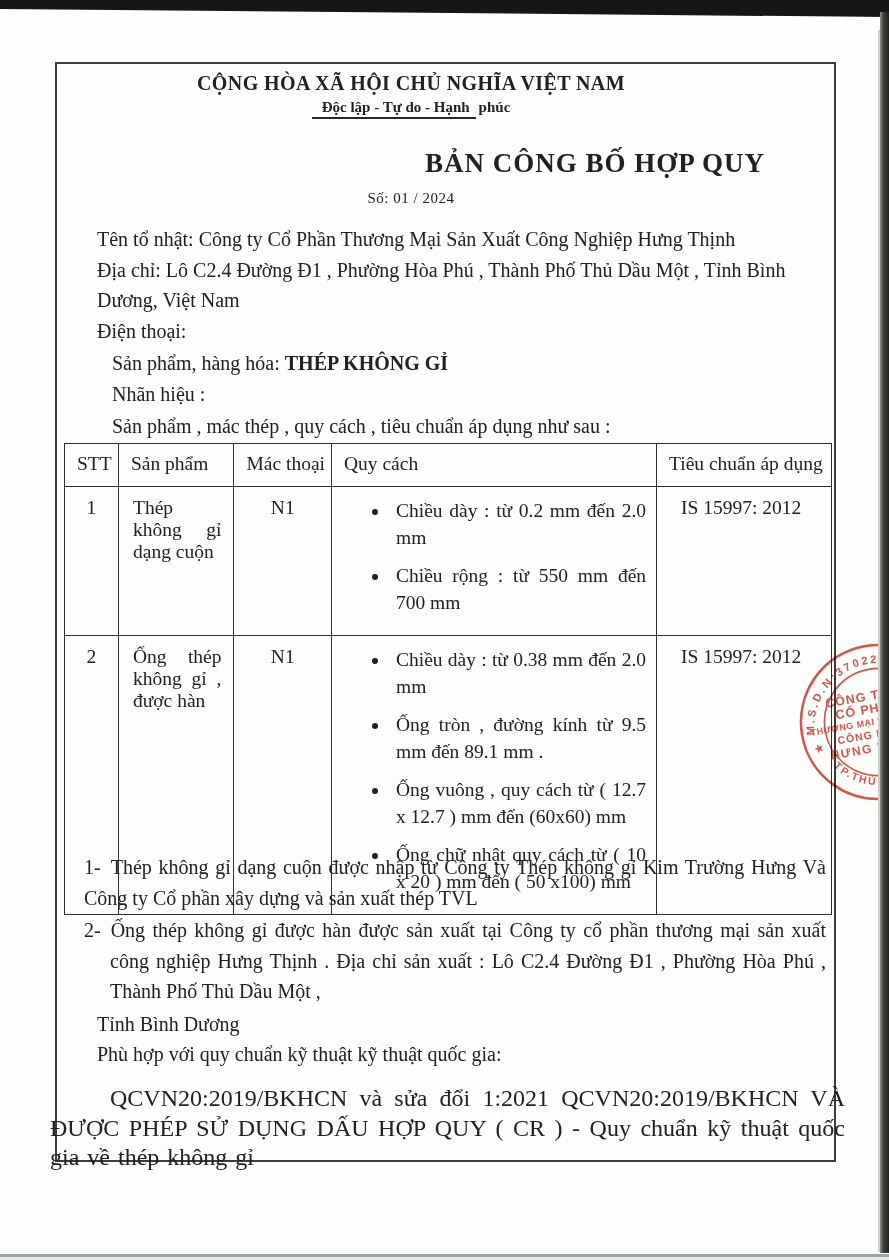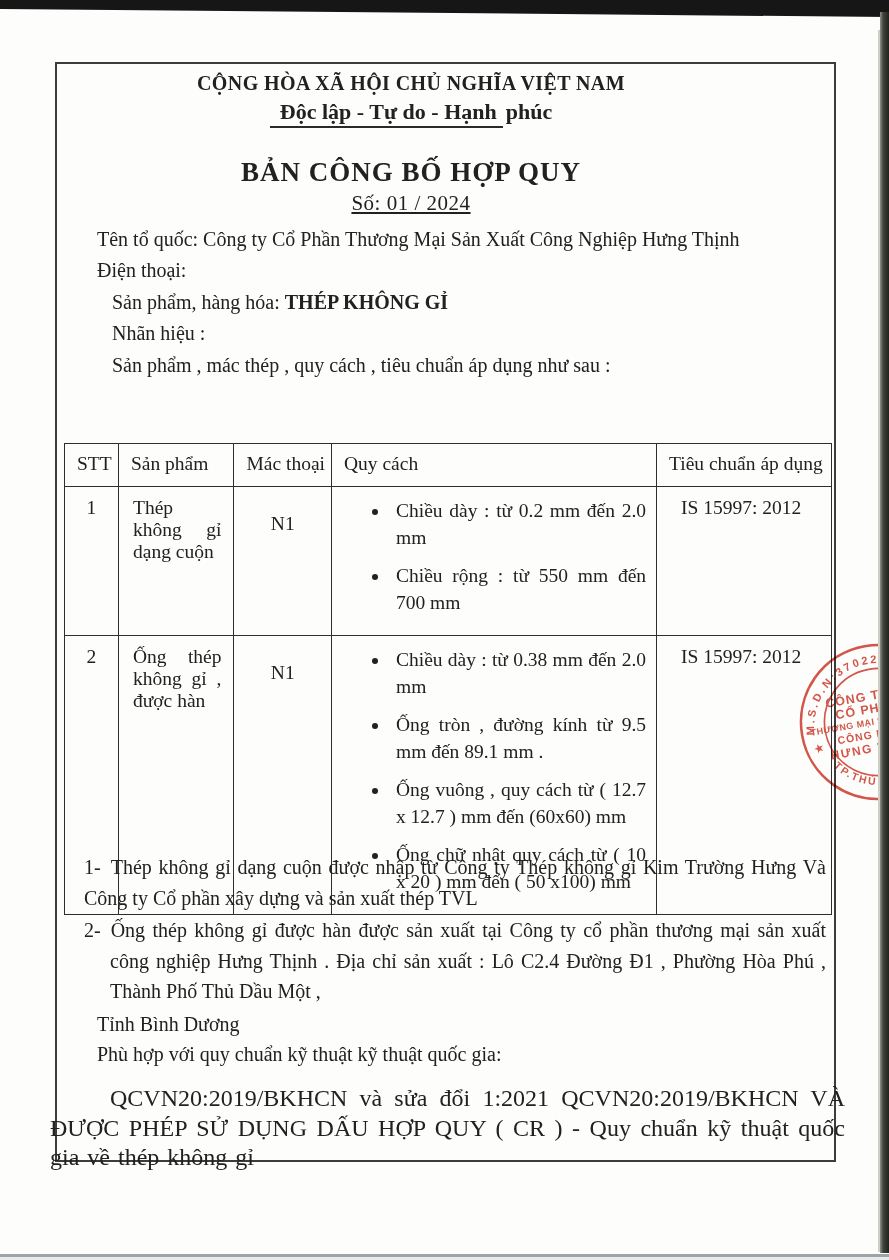--- a/index.html
+++ b/index.html
@@ -28,42 +28,42 @@
     position:absolute;left:0;bottom:0;width:889px;height:3px;background:#e9eaea;z-index:30;
   }
   
   .frame{
     position:absolute;left:55px;top:62px;width:777px;height:1096px;
     border:2px solid #3c3c3c;z-index:1;
   }
   
   .header-block{position:absolute;left:57px;top:72px;width:708px;text-align:center;z-index:2;}
   .national-title{font-size:20px;font-weight:bold;letter-spacing:.4px;}
-  .motto{font-size:22px;font-weight:bold;margin-top:4px;}
+  .motto{font-size:15px;font-weight:bold;margin-top:4px;}
   .motto .u{border-bottom:2px solid #2a2a2a;padding:0 6px 2px 10px;}
   .motto .tail{margin-left:3px;}
-  .doc-title{font-size:27px;font-weight:bold;letter-spacing:1px;margin-top:32px;}
-  .doc-number{font-size:21px;margin-top:3px;letter-spacing:.5px;text-decoration:underline;}
+  .doc-title{font-size:27px;font-weight:bold;letter-spacing:1px;margin-top:32px;text-align:right;}
+  .doc-number{font-size:15px;margin-top:11px;letter-spacing:.5px;}
   
   .info-block{position:absolute;left:97px;top:224px;width:700px;font-size:20px;line-height:30.5px;z-index:2;}
   .info-line{white-space:normal;}
   .indent{margin-left:15px;}
   .gap-top{margin-top:2px;}
   .bold{font-weight:bold;}
   
   table.spec{
     position:absolute;left:64px;top:443px;width:768px;border-collapse:collapse;z-index:2;
     font-size:19.5px;
   }
   table.spec th,table.spec td{border:1.8px solid #2e2e2e;vertical-align:top;}
   table.spec th{font-weight:normal;text-align:left;padding:9px 6px 9px 12px;height:24px;white-space:nowrap;}
   th.h-stt{text-align:center;padding-left:2px;padding-right:2px;}
   td.c-stt{text-align:center;padding-top:10px;}
   td.c-sp{padding:10px 12px 8px 14px;text-align:justify;}
-  td.c-mt{text-align:center;padding-top:26px;}
+  td.c-mt{text-align:center;padding-top:10px;}
   td.c-qc{padding:6px 10px 8px 20px;}
   td.c-tc{padding:10px 6px 6px 24px;white-space:nowrap;}
   td.c-qc ul{margin:4px 0 0 0;padding-left:38px;}
   td.c-qc li{margin-bottom:11px;text-align:justify;line-height:27px;padding-left:6px;}
   tr.row-1 td{height:100px;}
   tr.row-2 td{height:236px;}
   
   .notes-block{position:absolute;left:84px;top:852px;width:742px;font-size:20px;line-height:30.5px;z-index:2;}
   .note{text-align:justify;margin:0 0 2px 0;}
   .note .num{padding-right:10px;}
@@ -95,21 +95,22 @@
   <div class="header-block">
     <div class="national-title">CỘNG HÒA XÃ HỘI CHỦ NGHĨA VIỆT NAM</div>
     <div class="motto">
       <span class="u">Độc lập - Tự do - Hạnh</span><span class="tail">phúc</span>
     </div>
     <div class="doc-title">BẢN CÔNG BỐ HỢP QUY</div>
     <div class="doc-number">Số: 01 / 2024</div>
   </div>
 
   <div class="info-block">
-    <div class="info-line">Tên tổ quốc: Công ty Cổ Phần Thương Mại Sản Xuất Công Nghiệp Hưng Thịnh</div>
+    <div class="info-line">Tên tổ nhật: Công ty Cổ Phần Thương Mại Sản Xuất Công Nghiệp Hưng Thịnh</div>
+    <div class="info-line">Địa chỉ: Lô C2.4 Đường Đ1 , Phường Hòa Phú , Thành Phố Thủ Dầu Một , Tỉnh Bình Dương, Việt Nam</div>
     <div class="info-line">Điện thoại:</div>
     <div class="info-line indent gap-top"><span>Sản phẩm, hàng hóa: </span><span class="bold">THÉP KHÔNG GỈ</span></div>
     <div class="info-line indent">Nhãn hiệu :</div>
     <div class="info-line indent gap-top">Sản phẩm , mác thép , quy cách , tiêu chuẩn áp dụng như sau :</div>
   </div>
 
   <table class="spec">
     <colgroup>
       <col style="width:54px">
         <col style="width:116px">

